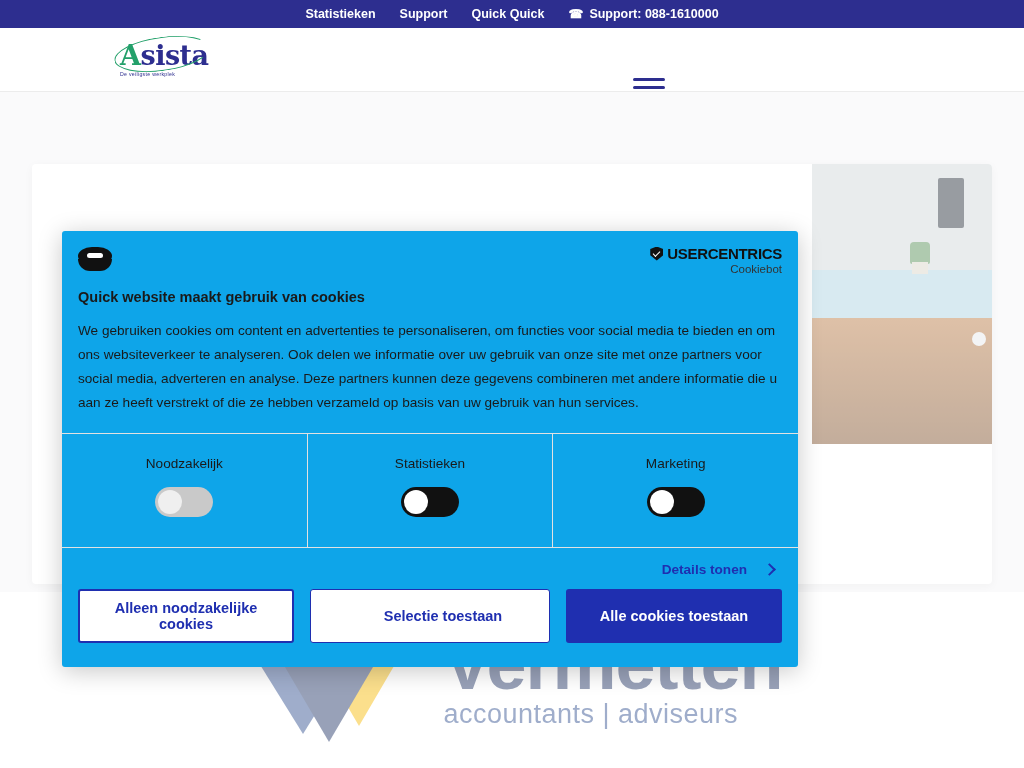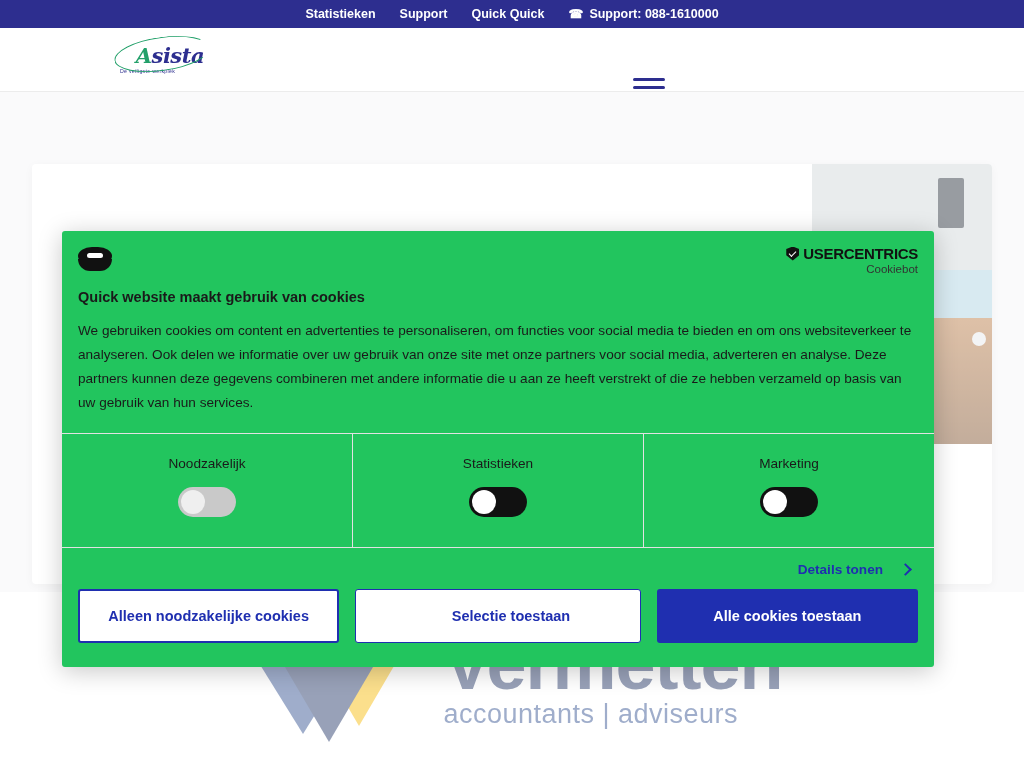--- a/index.html
+++ b/index.html
@@ -38,27 +38,25 @@
     position: relative;
   }
   .logo {
     width: 84px; height: 40px;
     position: relative;
     margin-left: 80px;
     display: flex; flex-direction: column; justify-content: center;
   }
   .logo-word {
     font-family: "DejaVu Serif", serif;
-    font-style: italic;
     font-weight: bold;
-    font-size: 21px;
+    font-size: 27px;
     color: #2d2e8f;
     letter-spacing: -0.5px;
     line-height: 1;
-    text-align: right;
   }
   .logo-word .accent { color: #23a06a; }
   .logo-sub {
     font-size: 5.2px;
     color: #2d2e8f;
     letter-spacing: .3px;
     margin-top: 2px;
   }
   .logo-swoosh {
     position: absolute; left: -6px; top: -3px;
@@ -177,22 +175,22 @@
 
   
   .modal-overlay {
     position: absolute;
     left: 0; top: 0; right: 0; bottom: 0;
     background: rgba(255,255,255,.55);
   }
   .cookie-modal {
     position: absolute;
     left: 62px; top: 139px;
-    width: 872px;
-    background: #22c55e;
+    width: 736px;
+    background: #0ea5e9;
     box-shadow: 0 4px 24px rgba(0,0,0,.22);
     border-radius: 3px;
     overflow: hidden;
   }
   .cm-head {
     height: 58px;
     display: flex; align-items: center; justify-content: space-between;
     padding: 0 16px 0 16px;
   }
   .cm-logo-circle {

